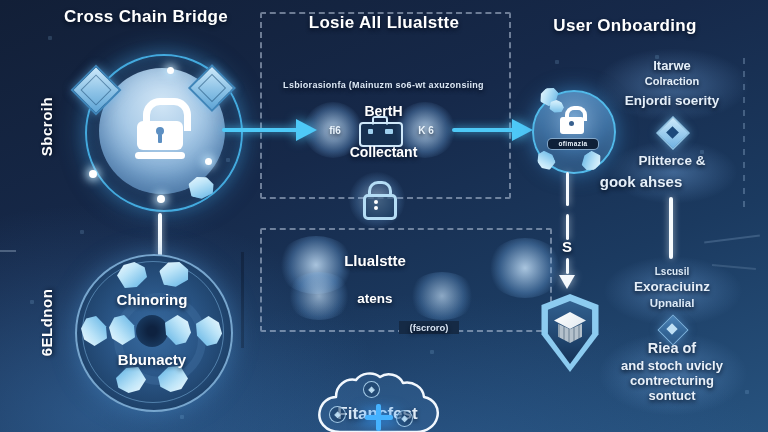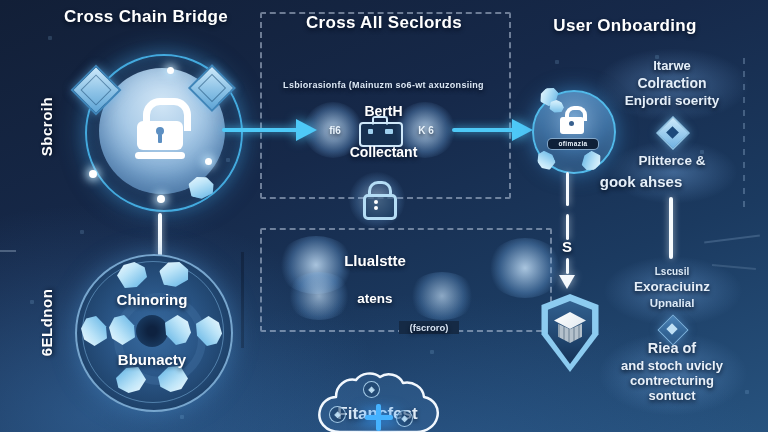--- a/index.html
+++ b/index.html
@@ -43,21 +43,21 @@
   <div class="speck" style="left:180px;top:415px;"></div>
   <div class="speck" style="left:655px;top:55px;"></div>
   <div class="speck" style="left:30px;top:300px;"></div>
   <div class="abs" style="left:743px;top:58px;width:2px;height:150px;background:repeating-linear-gradient(180deg, rgba(170,200,230,.30) 0 6px, transparent 6px 13px);"></div>
   <div class="abs" style="left:241px;top:252px;width:3px;height:96px;background:rgba(8,18,34,.35);"></div>
   <div class="abs" style="left:0;top:250px;width:16px;height:2px;background:rgba(200,220,240,.30);"></div>
   <div class="abs" style="left:704px;top:238px;width:56px;height:1.5px;background:rgba(170,200,230,.22);transform:rotate(-7deg);"></div>
   <div class="abs" style="left:712px;top:266px;width:44px;height:1.5px;background:rgba(170,200,230,.18);transform:rotate(5deg);"></div>
 
   <div class="txt hdr" style="left:60px;top:7px;width:172px;">Cross Chain Bridge</div>
-  <div class="txt hdr" style="left:284px;top:13px;width:200px;">Cross All Seclords</div>
+  <div class="txt hdr" style="left:284px;top:13px;width:200px;">Losie All Llualstte</div>
   <div class="txt hdr" style="left:535px;top:16px;width:180px;">User Onboarding</div>
 
   <div class="txt vlabel" style="left:-14px;top:118px;width:120px;">Sbcroih</div>
   <div class="txt vlabel" style="left:-14px;top:314px;width:120px;">6ELdnon</div>
 
   <div class="abs" style="left:85px;top:54px;width:154px;height:154px;border-radius:50%;border:2px solid #43aade;box-shadow:0 0 24px rgba(70,170,235,.50), inset 0 0 14px rgba(70,170,235,.35);"></div>
   <div class="abs" style="left:99px;top:68px;width:126px;height:126px;border-radius:50%;background:radial-gradient(circle at 50% 28%, #d2e6f6 0%, #a8cae7 38%, #7ca8d1 68%, #5d8cba 100%);box-shadow:inset 0 -10px 26px rgba(36,76,124,.45), 0 0 28px rgba(90,170,235,.35);"></div>
 
   <div class="abs" style="left:143px;top:98px;width:34px;height:26px;border:7px solid #fff;border-bottom:none;border-radius:17px 17px 0 0;"></div>
   <div class="abs" style="left:137px;top:121px;width:46px;height:29px;background:#fff;border-radius:6px;"></div>
@@ -156,21 +156,21 @@
   <div class="wline" style="left:566px;top:258px;width:3px;height:16px;"></div>
   <div class="abs" style="left:559px;top:275px;width:0;height:0;border-left:8px solid transparent;border-right:8px solid transparent;border-top:14px solid #f4f8fc;filter:drop-shadow(0 0 5px rgba(230,245,255,.7));"></div>
 
   <div class="abs" style="left:539px;top:294px;width:62px;height:78px;background:#8ccbf0;clip-path:polygon(50% 0%,96% 14%,96% 52%,50% 100%,4% 52%,4% 14%);filter:drop-shadow(0 0 10px rgba(90,170,235,.55));"></div>
   <div class="abs" style="left:546px;top:301px;width:48px;height:63px;background:linear-gradient(#31608f 0%,#17375d 90%);clip-path:polygon(50% 0%,96% 14%,96% 52%,50% 100%,4% 52%,4% 14%);"></div>
   <div class="abs" style="left:554px;top:312px;width:32px;height:17px;background:linear-gradient(135deg,#ffffff,#dfe8ef);clip-path:polygon(50% 0%,100% 50%,50% 100%,0% 50%);"></div>
   <div class="abs" style="left:558px;top:322px;width:24px;height:21px;background:repeating-linear-gradient(90deg,#8fa0af 0 2px,#b4c1cc 2px 5px);clip-path:polygon(0% 8%,50% 35%,100% 8%,100% 70%,50% 100%,0% 70%);"></div>
 
   <div class="glow-soft" style="left:595px;top:48px;width:155px;height:74px;"></div>
   <div class="txt" style="left:587px;top:58px;width:170px;font-size:13px;color:#e4eef8;">Itarwe</div>
-  <div class="txt" style="left:587px;top:75px;width:170px;font-size:14px;color:#e4eef8;">Colraction</div>
+  <div class="txt" style="left:587px;top:75px;width:170px;font-size:11px;color:#e4eef8;">Colraction</div>
   <div class="txt" style="left:587px;top:93px;width:170px;font-size:13.5px;color:#e4eef8;">Enjordi soerity</div>
 
   <div class="abs" style="left:661px;top:121px;width:22px;height:22px;transform:rotate(45deg);background:linear-gradient(135deg,#cdeafb,#6fb2e2);border:1.5px solid #9fd4f2;box-shadow:0 0 9px rgba(120,195,245,.6);"></div>
   <div class="abs" style="left:668px;top:128px;width:9px;height:9px;transform:rotate(45deg);background:#1c4a7c;"></div>
 
   <div class="glow-soft" style="left:608px;top:140px;width:130px;height:64px;"></div>
   <div class="txt" style="left:587px;top:153px;width:170px;font-size:13.5px;color:#e4eef8;">Plitterce &amp;</div>
   <div class="txt" style="left:556px;top:173px;width:170px;font-size:15px;color:#e4eef8;">gook ahses</div>
 
   <div class="wline" style="left:669px;top:197px;width:4px;height:62px;"></div>

